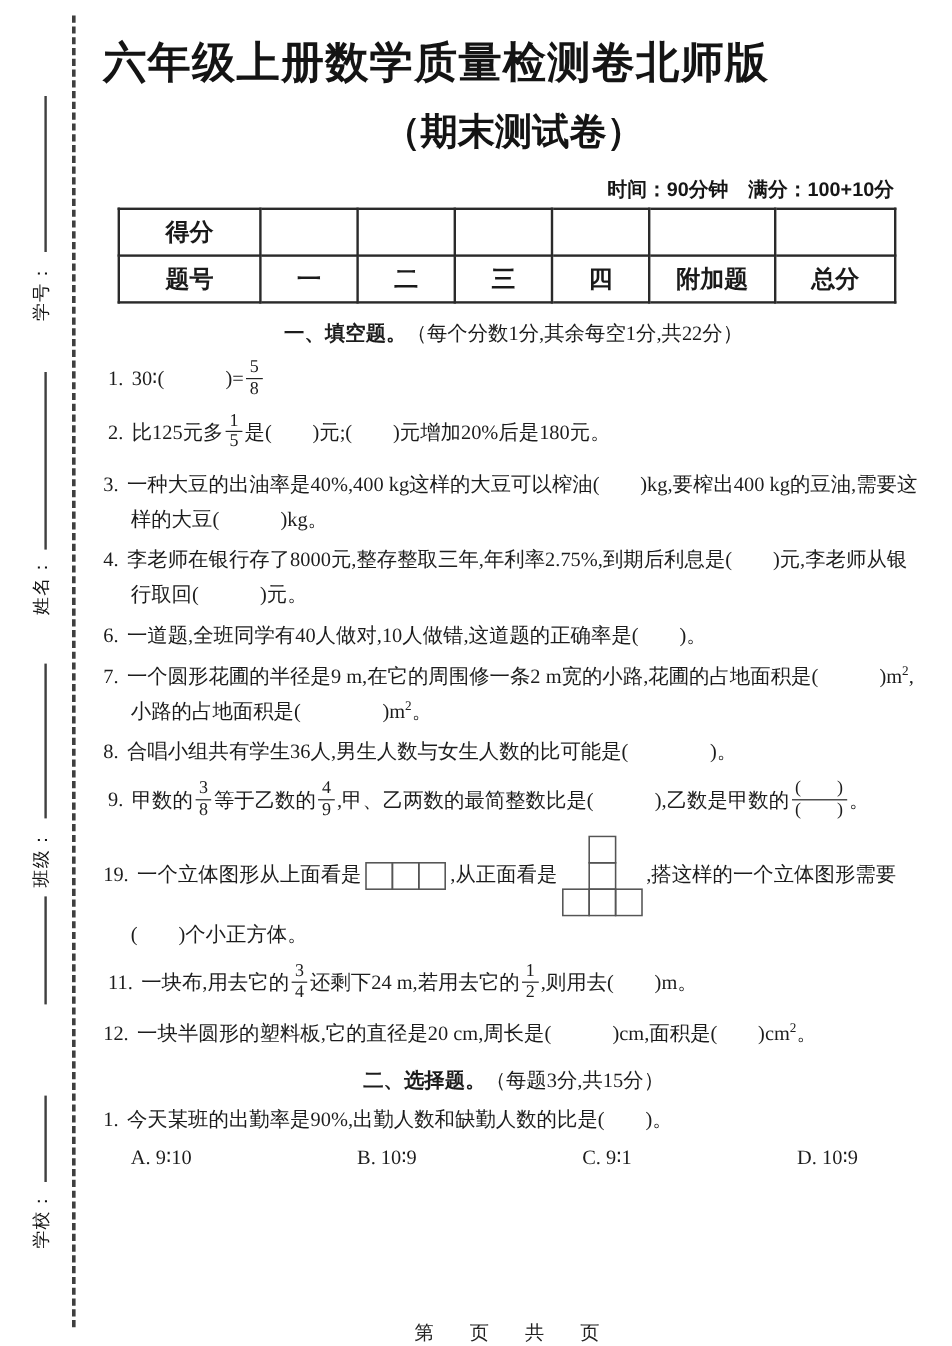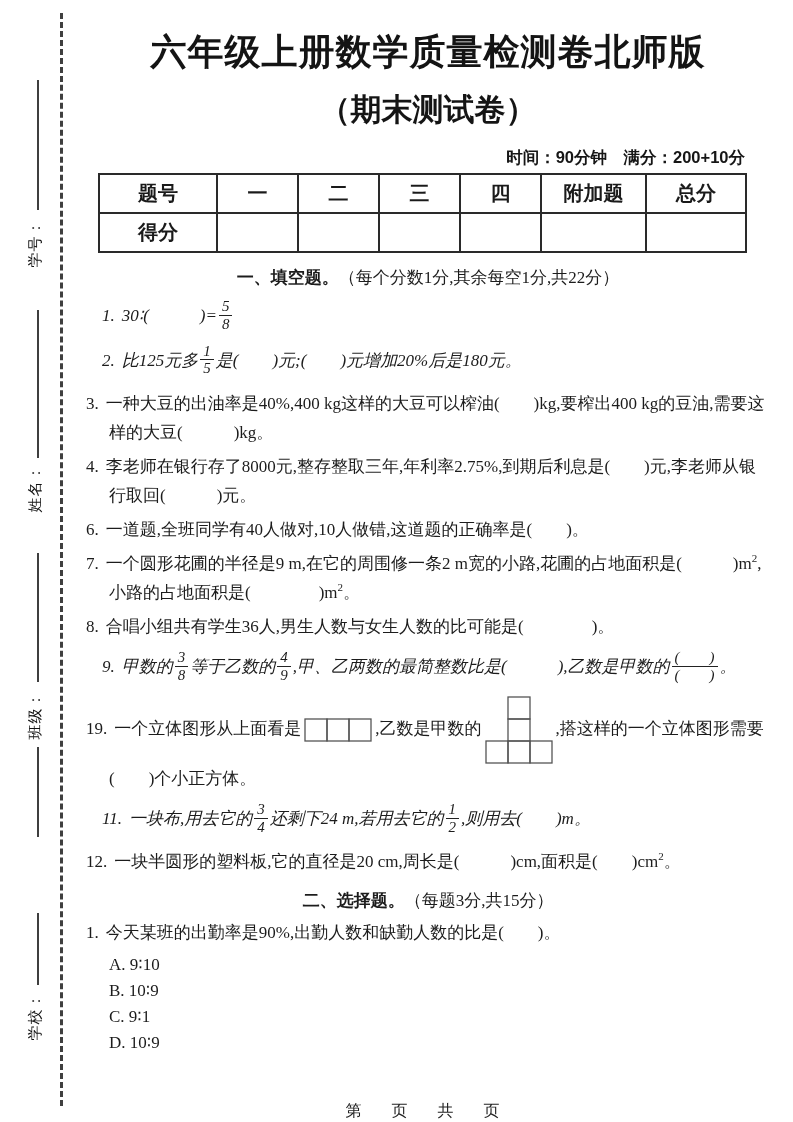--- a/index.html
+++ b/index.html
@@ -13,52 +13,52 @@
   .blank-line{position:absolute;left:37px;width:2px;background:#3f3f3f;}
   .side-label{
     position:absolute;white-space:nowrap;font-size:15px;letter-spacing:1px;color:#111;
     transform:rotate(-90deg);transform-origin:center center;
     font-family:"Liberation Serif","DejaVu Serif",serif;
   }
   
   main{position:absolute;left:86px;top:20px;width:684px;}
   .title{
     font-family:"Liberation Sans","DejaVu Sans",sans-serif;font-weight:bold;
-    font-size:36px;text-align:center;margin:8px 0 0;letter-spacing:1px;color:#141414;
+    font-size:36px;margin:8px 0 0;letter-spacing:1px;color:#141414;
   }
   .subtitle{
     font-family:"Liberation Sans","DejaVu Sans",sans-serif;font-weight:bold;
     font-size:31px;text-align:center;margin:12px 0 16px;color:#141414;
   }
   .info{
     text-align:right;margin:16px 25px 4px 0;font-size:16.5px;font-weight:bold;
     font-family:"Liberation Sans","DejaVu Sans",sans-serif;color:#161616;
   }
   
   table.score{border-collapse:collapse;margin-left:12px;table-layout:fixed;}
   table.score td{
     border:2px solid #2a2a2a;text-align:center;height:37px;padding:0;
     font-family:"Liberation Sans","DejaVu Sans",sans-serif;font-weight:bold;font-size:20px;color:#1a1a1a;
   }
   
   .sec-head{margin:13px 0 3px;font-size:17px;line-height:24px;text-align:center;}
   .sec-head .bold{font-family:"Liberation Sans","DejaVu Sans",sans-serif;font-weight:bold;}
   .q{margin:5px 0;line-height:29px;font-size:17px;padding-left:23px;text-indent:-23px;}
-  .q.tall{margin:10px 16px;font-style:italic;}
+  .q.tall{margin:10px 4px;}
   .q.hasfig{margin:8px 0;}
   .qno{margin-right:7px;}
   .frac{
     display:inline-block;vertical-align:middle;text-align:center;
     font-size:15px;line-height:1.12;margin:0 2px;position:relative;top:-2px;text-indent:0;
   }
   .frac .fnum{display:block;border-bottom:1.4px solid #222;padding:0 3px;}
   .frac .fden{display:block;padding:0 3px;}
   sup.ssup{font-size:11px;line-height:0;}
   svg.fig{vertical-align:middle;margin:0 3px;}
-  .opts{display:flex;justify-content:space-between;width:606px;padding-left:23px;font-size:17px;margin-top:5px;line-height:26px;flex-direction:column;}
+  .opts{display:flex;justify-content:space-between;width:606px;padding-left:23px;font-size:17px;margin-top:5px;line-height:26px;}
   .footer{
     position:absolute;left:0;top:1081px;width:680px;text-align:center;
     font-size:16px;letter-spacing:7px;color:#222;
     font-family:Liberation Sans, sans-serif;
   }
 </style>
 </head>
 <body>
 
 <div class="dashed-line"></div>
@@ -68,71 +68,71 @@
 <div class="blank-line" style="top:747px;height:90px;"></div>
 <div class="blank-line" style="top:913px;height:72px;"></div>
 <div class="side-label" style="left:11px;top:234px;">学号：</div>
 <div class="side-label" style="left:11px;top:479px;">姓名：</div>
 <div class="side-label" style="left:11px;top:706px;">班级：</div>
 <div class="side-label" style="left:11px;top:1007px;">学校：</div>
 
 <main>
   <h1 class="title">六年级上册数学质量检测卷北师版</h1>
   <h2 class="subtitle">（期末测试卷）</h2>
-  <div class="info">时间：90分钟　满分：200+10分</div>
+  <div class="info">时间：90分钟　满分：100+10分</div>
 
   <table class="score">
     <colgroup>
       <col style="width:118px">
         <col style="width:81px">
         <col style="width:81px">
         <col style="width:81px">
       <col style="width:81px">
         <col style="width:105px">
         <col style="width:100px">
     </colgroup>
     <tbody>
         <tr>
+      <td>得分</td>
+      <td></td>
+      <td></td>
+      <td></td>
+      <td></td>
+      <td></td>
+      <td></td>
+    </tr>
+    <tr>
       <td>题号</td>
       <td>一</td>
       <td>二</td>
       <td>三</td>
       <td>四</td>
       <td>附加题</td>
       <td>总分</td>
-    </tr>
-    <tr>
-      <td>得分</td>
-      <td></td>
-      <td></td>
-      <td></td>
-      <td></td>
-      <td></td>
-      <td></td>
     </tr>
   </tbody>
     </table>
 
   <div class="sec-head">
     <span class="bold">一、填空题。</span><span class="note">（每个分数1分,其余每空1分,共22分）</span>
   </div>
   <div id="fill-list">
       <p class="q tall"><span class="qno">1.</span><span>30∶(　　　)=</span><span class="frac"><span class="fnum">5</span><span class="fden">8</span></span></p>
       <p class="q tall"><span class="qno">2.</span><span>比125元多</span><span class="frac"><span class="fnum">1</span><span class="fden">5</span></span><span>是(　　)元;(　　)元增加20%后是180元。</span></p>
       <p class="q"><span class="qno">3.</span><span>一种大豆的出油率是40%,400 kg这样的大豆可以榨油(　　)kg,要榨出400 kg的豆油,需要这样的大豆(　　　)kg。</span></p>
       <p class="q"><span class="qno">4.</span><span>李老师在银行存了8000元,整存整取三年,年利率2.75%,到期后利息是(　　)元,李老师从银行取回(　　　)元。</span></p>
       <p class="q"><span class="qno">6.</span><span>一道题,全班同学有40人做对,10人做错,这道题的正确率是(　　)。</span></p>
       <p class="q"><span class="qno">7.</span><span>一个圆形花圃的半径是9 m,在它的周围修一条2 m宽的小路,花圃的占地面积是(　　　)m</span><sup class="ssup">2</sup><span>,小路的占地面积是(　　　　)m</span><sup class="ssup">2</sup><span>。</span></p>
       <p class="q"><span class="qno">8.</span><span>合唱小组共有学生36人,男生人数与女生人数的比可能是(　　　　)。</span></p>
       <p class="q tall"><span class="qno">9.</span><span>甲数的</span><span class="frac"><span class="fnum">3</span><span class="fden">8</span></span><span>等于乙数的</span><span class="frac"><span class="fnum">4</span><span class="fden">9</span></span><span>,甲、乙两数的最简整数比是(　　　),乙数是甲数的</span><span class="frac"><span class="fnum">(　　)</span><span class="fden">(　　)</span></span><span>。</span></p>
       <p class="q hasfig"><span class="qno">19.</span><span>一个立体图形从上面看是</span><svg width="68" height="24" class="fig">
           <rect x="1" y="1" width="22" height="22" fill="none" stroke="#555" stroke-width="1.3"></rect>
           <rect x="23" y="1" width="22" height="22" fill="none" stroke="#555" stroke-width="1.3"></rect>
           <rect x="45" y="1" width="22" height="22" fill="none" stroke="#555" stroke-width="1.3"></rect>
-        </svg><span>,乙数是甲数的</span><svg width="68" height="68" class="fig">
+        </svg><span>,从正面看是</span><svg width="68" height="68" class="fig">
           <rect x="23" y="1" width="22" height="22" fill="none" stroke="#555" stroke-width="1.3"></rect>
           <rect x="23" y="23" width="22" height="22" fill="none" stroke="#555" stroke-width="1.3"></rect>
           <rect x="1" y="45" width="22" height="22" fill="none" stroke="#555" stroke-width="1.3"></rect>
           <rect x="23" y="45" width="22" height="22" fill="none" stroke="#555" stroke-width="1.3"></rect>
           <rect x="45" y="45" width="22" height="22" fill="none" stroke="#555" stroke-width="1.3"></rect>
         </svg><span>,搭这样的一个立体图形需要(　　)个小正方体。</span></p>
       <p class="q tall"><span class="qno">11.</span><span>一块布,用去它的</span><span class="frac"><span class="fnum">3</span><span class="fden">4</span></span><span>还剩下24 m,若用去它的</span><span class="frac"><span class="fnum">1</span><span class="fden">2</span></span><span>,则用去(　　)m。</span></p>
       <p class="q"><span class="qno">12.</span><span>一块半圆形的塑料板,它的直径是20 cm,周长是(　　　)cm,面积是(　　)cm</span><sup class="ssup">2</sup><span>。</span></p>
     </div>
 

